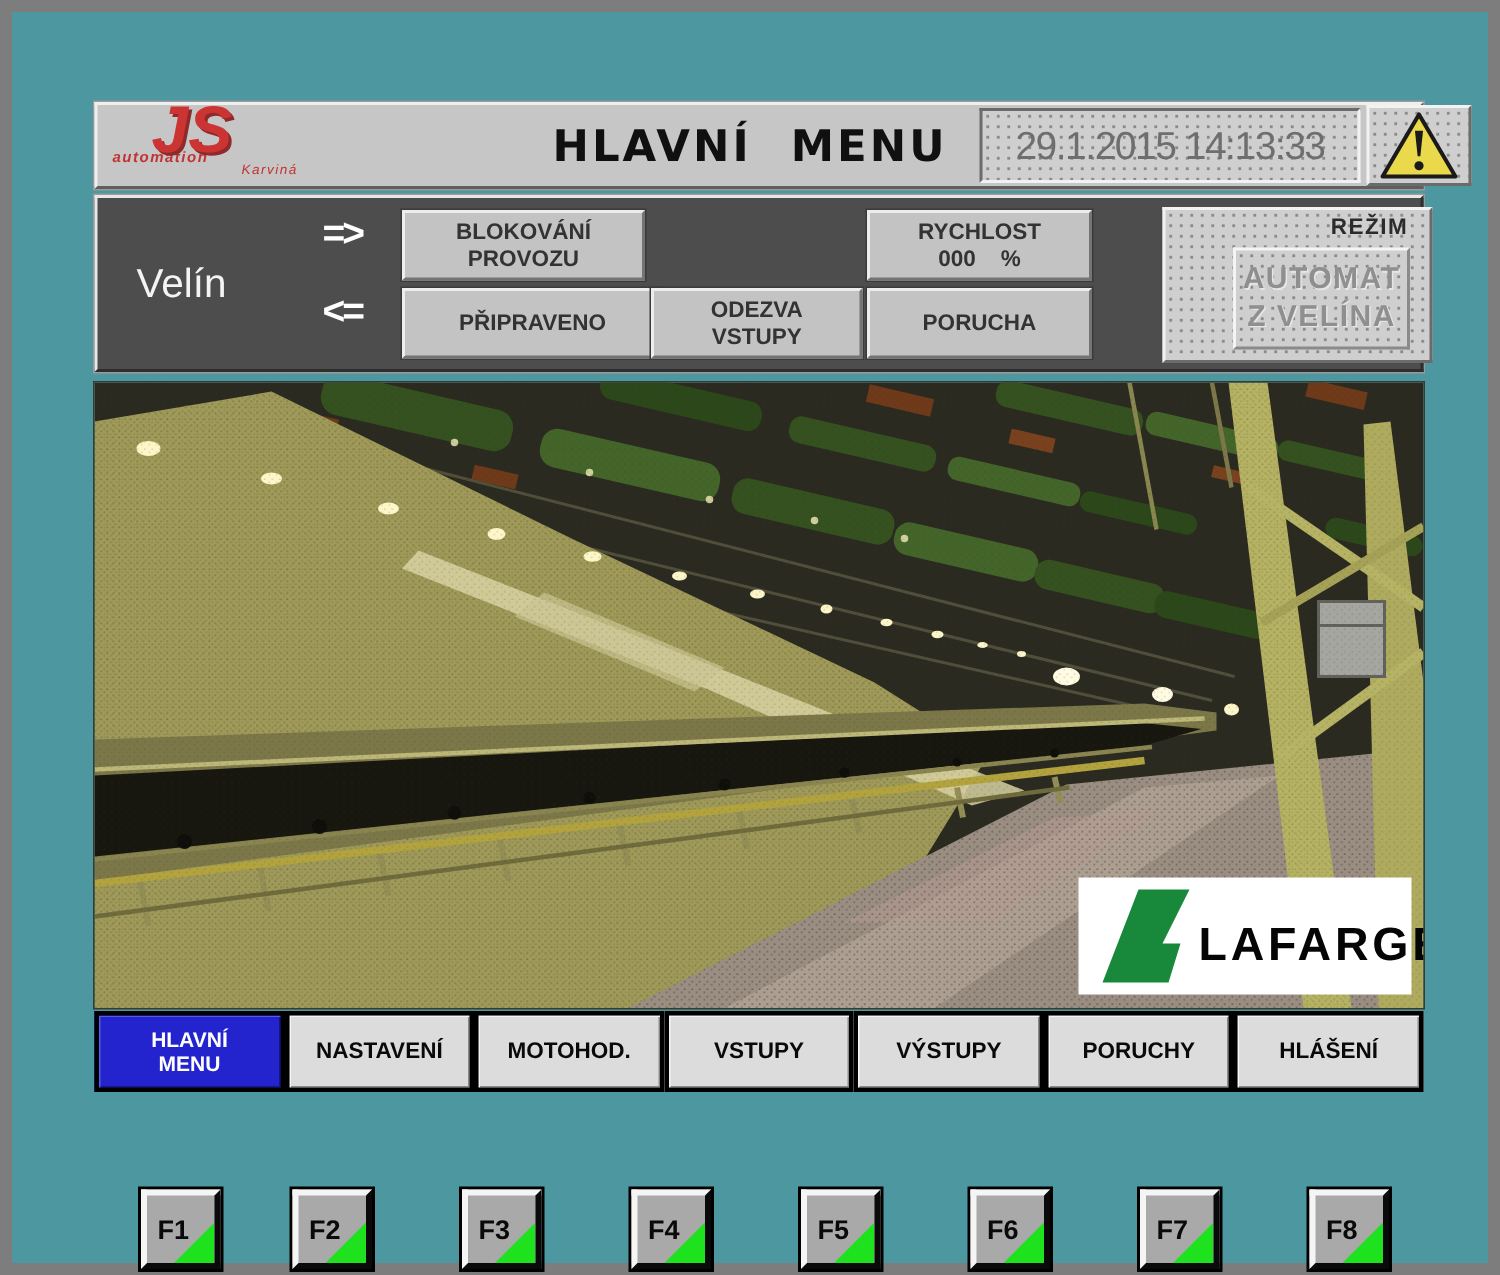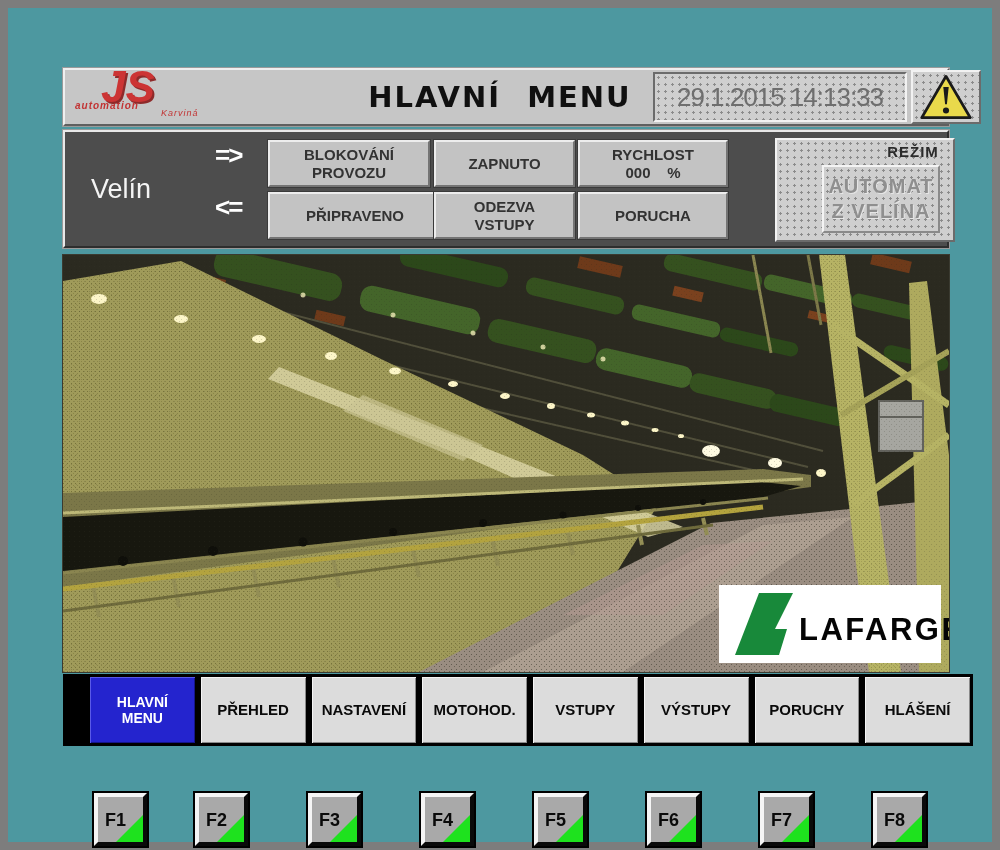--- a/index.html
+++ b/index.html
@@ -88,22 +88,22 @@
 
   
   #photo{
     position:absolute;left:55px;top:247px;width:886px;height:417px;
     outline:1px solid #3a3a30;
   }
   #photo svg{display:block;}
 
   
   #tabs{
-    position:absolute;left:55px;top:666px;width:886px;height:72px;
-    display:flex;background:#000;padding-left:24px;
+    position:absolute;left:55px;top:666px;width:886px;height:54px;
+    display:flex;background:#000;
   }
   .tab{
     flex:1 1 0;box-sizing:border-box;margin:0;
     border:3px solid #000;background:#DCDCDC;
     box-shadow:inset 1px 1px 0 #F5F5F5, inset -1px -1px 0 #8a8a8a;
     color:#0A0A0A;font-size:15px;font-weight:bold;letter-spacing:0px;
     display:flex;align-items:center;justify-content:center;text-align:center;line-height:1.15;
     cursor:default;
   }
   .tab.active{
@@ -153,21 +153,20 @@
     </div>
   </div>
 
   <div id="control">
     <div class="ctl-src">Velín</div>
     <div id="arrow-out" class="ctl-arrow">=&gt;</div>
     <div id="arrow-in" class="ctl-arrow">&lt;=</div>
 
     <div id="btn-blokovani" class="ctl-btn pre">BLOKOVÁNÍ
 PROVOZU</div>
-    <div id="btn-zapnuto" class="ctl-btn pre">ZAPNUTO</div>
     <div id="btn-rychlost" class="ctl-btn pre">RYCHLOST
 000    %</div>
     <div id="btn-pripraveno" class="ctl-btn pre">PŘIPRAVENO</div>
     <div id="btn-odezva" class="ctl-btn pre">ODEZVA
 VSTUPY</div>
     <div id="btn-porucha" class="ctl-btn pre">PORUCHA</div>
 
     <div id="rezim-box" class="dotted raised">
       <div id="rezim-label">REŽIM</div>
       <div id="rezim-value" class="dotted pre">AUTOMAT
@@ -305,21 +304,20 @@
         <rect width="222" height="78" fill="#FFFFFF"></rect>
         <path d="M40,8 L74,8 L56,44 L68,44 L60,70 L16,70 Z" fill="#18893A"></path>
         <text x="80" y="55" font-family="Liberation Sans, sans-serif" font-size="31" font-weight="bold" letter-spacing="2.5" fill="#050505">LAFARGE</text>
       </g>
     </svg>
   </div>
 
   <div id="tabs">
     <div class="tab active pre">HLAVNÍ
 MENU</div>
-    <div class="tab">PŘEHLED</div>
     <div class="tab">NASTAVENÍ</div>
     <div class="tab">MOTOHOD.</div>
     <div class="tab">VSTUPY</div>
     <div class="tab">VÝSTUPY</div>
     <div class="tab">PORUCHY</div>
     <div class="tab">HLÁŠENÍ</div>
   </div>
 
   <div class="fkey" id="fkey-1">
     <div class="fkey-inner">

